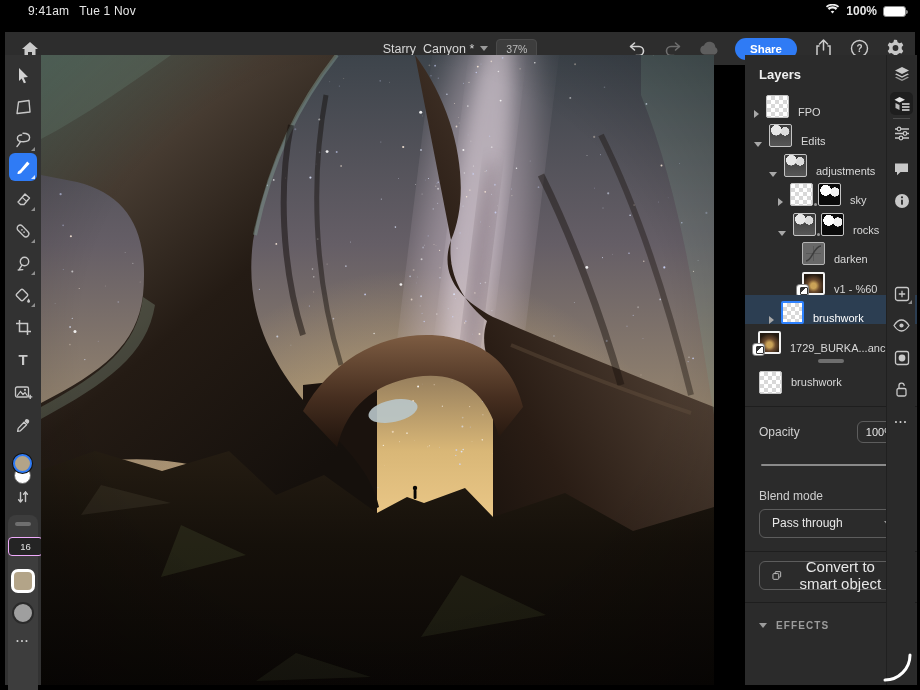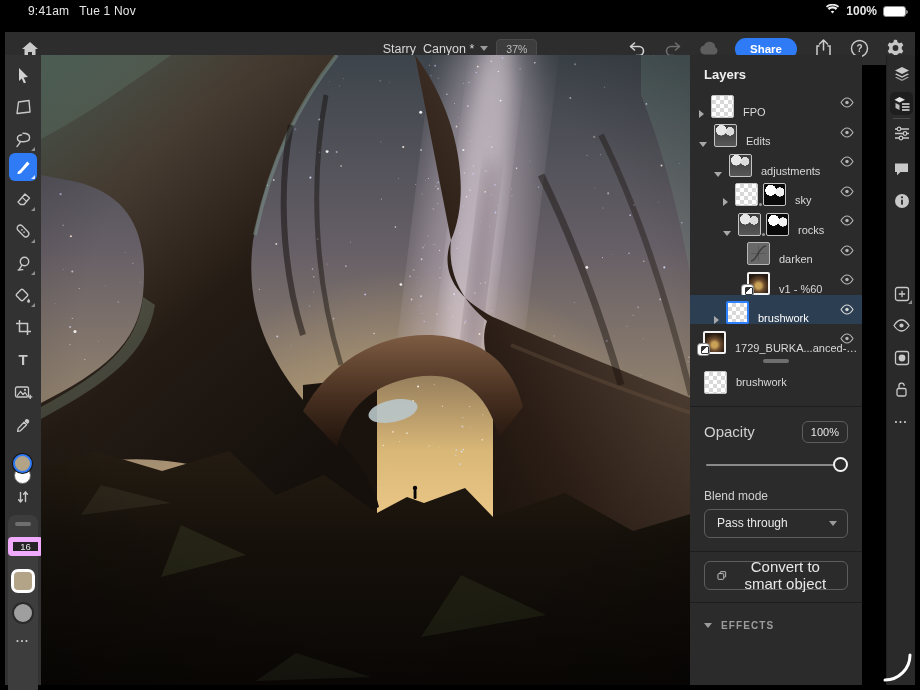--- a/index.html
+++ b/index.html
@@ -31,31 +31,31 @@
   .tool.sel { background:#2f7bf5; }
   .tool .opt { position:absolute; right:2px; bottom:2px; width:0; height:0; border-left:4px solid transparent; border-bottom:4px solid #8f8f8f; }
   .tool.sel .opt { border-bottom-color:#d9e6fb; }
   .tool svg { display:block; }
   .type-glyph { color:#c9c9c9; font-size:15px; font-weight:600; }
   .chip { position:absolute; border-radius:50%; }
   #fg-chip { left:8px; top:399px; width:19px; height:19px; background:#b3a488; border:2px solid #2f7bf5; box-shadow:0 0 0 1px #111; z-index:2; }
   #bg-chip { left:9px; top:412px; width:17px; height:17px; background:#fff; border:1px solid #666; z-index:1; }
   #tool-options { position:absolute; left:3px; top:460px; width:30px; height:196px; background:#3d3d3d; border-radius:8px; }
   .grab { width:16px; height:3.5px; background:#6f6f6f; border-radius:2px; margin:7px auto 0; }
-  .size-box { width:35px; height:19px; background:#242424; border:5px solid #f0abfc; border-radius:4px; color:#e3e3e3; font-size:9.5px; display:flex; align-items:center; justify-content:center; margin:11px auto 12px; }
+  .size-box { width:35px; height:19px; background:#242424; border:1px solid #f0abfc; border-radius:4px; color:#e3e3e3; font-size:9.5px; display:flex; align-items:center; justify-content:center; margin:11px auto 12px; }
   .swatch { width:24px; height:24px; background:#b3a488; border:3px solid #fff; border-radius:7px; margin:13px auto 0; }
   .op-circle { width:22px; height:22px; background:#9f9f9f; border:2px solid #2a2a2a; border-radius:50%; margin:9px auto 0; }
   .dots { color:#cfcfcf; font-size:7px; letter-spacing:2px; text-align:center; margin-top:13px; }
 
   
   #canvas { position:absolute; left:41px; top:55px; width:673px; height:630px; background:#05060a; overflow:hidden; }
   #canvas svg { position:absolute; left:0; top:0; }
 
   
-  #panel { position:absolute; left:690px; top:55px; width:172px; height:630px; background:#2b2b2b; color:#d4d4d4; }
+  #panel { position:absolute; left:745px; top:55px; width:172px; height:630px; background:#2b2b2b; color:#d4d4d4; }
   .panel-h { font-size:13px; font-weight:700; color:#f0f0f0; padding:12px 0 6px 14px; }
   .lrow { position:relative; height:29.5px; display:flex; align-items:flex-end; }
   .lrow.sel { background:#2c3e52; }
   .tri { width:0; height:0; display:inline-block; flex:none; }
   .tri.right { border-top:4px solid transparent; border-bottom:4px solid transparent; border-left:5px solid #a8a8a8; }
   .tri.down { border-left:4px solid transparent; border-right:4px solid transparent; border-top:5px solid #a8a8a8; }
   .thumb { width:23px; height:23px; flex:none; border:1px solid #c4c4c4; border-radius:2px; position:relative; margin-left:7px; }
   .thumb.checker { background:#fff; background-image:linear-gradient(45deg,#d8d8d8 25%,transparent 25%,transparent 75%,#d8d8d8 75%),linear-gradient(45deg,#d8d8d8 25%,transparent 25%,transparent 75%,#d8d8d8 75%); background-size:8px 8px; background-position:0 0,4px 4px; }
   .thumb.selthumb { border:2px solid #2e82ff; }
   .thumb.photo { background:radial-gradient(circle at 30% 25%, #e8e8e8 0 24%, transparent 25%), radial-gradient(circle at 72% 30%, #dcdcdc 0 20%, transparent 21%), linear-gradient(#3a3a3a, #575757); }
@@ -66,21 +66,21 @@
   .badge:after { content:""; position:absolute; left:2.5px; top:2.5px; width:6px; height:6px; border:1.3px solid #333; border-radius:1px; background:linear-gradient(135deg,#333 40%,transparent 41%); }
   .linkdot { width:3px; height:3px; border-radius:50%; background:#9a9a9a; margin:0 1px; flex:none; }
   .lname { font-size:11px; color:#d8d8d8; margin-left:9px; white-space:nowrap; overflow:hidden; text-overflow:ellipsis; flex:1; }
   .eye { position:absolute; right:8px; top:50%; transform:translateY(-50%); width:14px; height:12px; display:flex; align-items:center; }
   .drag-handle { width:26px; height:4px; background:#6e6e6e; border-radius:2px; margin:5px auto 4px; }
   .sect-div { height:1px; background:#1e1e1e; margin:4px 0; }
   .props-name-row { display:flex; align-items:center; padding:4px 0 8px 14px; }
   .sec-head { display:flex; align-items:center; gap:9px; padding:13px 14px 4px; color:#9c9c9c; font-size:10px; font-weight:700; letter-spacing:1.1px; }
   .sec-head .chevd { width:0; height:0; border-left:4px solid transparent; border-right:4px solid transparent; border-top:5px solid #9c9c9c; }
   .op-row { display:flex; align-items:center; justify-content:space-between; padding:10px 14px 2px; }
-  .op-label { font-size:15px; color:#cfcfcf; }
+  .op-label { font-size:12px; color:#cfcfcf; }
   .op-value { border:1px solid #5d5d5d; border-radius:6px; color:#e6e6e6; font-size:11px; padding:4px 8px; }
   .slider { position:relative; margin:12px 16px 4px; height:16px; }
   .slider .track { position:absolute; left:0; right:0; top:7px; height:2px; background:#8a8a8a; border-radius:1px; }
   .slider .knob { position:absolute; right:-2px; top:0; width:15px; height:15px; border:2px solid #f2f2f2; background:#2b2b2b; border-radius:50%; }
   .bm-label { font-size:12px; color:#cfcfcf; padding:12px 14px 6px; }
   .select { margin:0 14px; border:1px solid #5d5d5d; border-radius:6px; height:29px; display:flex; align-items:center; justify-content:space-between; padding:0 10px 0 12px; font-size:12px; color:#e8e8e8; }
   .btn { margin:0 14px; border:1px solid #5d5d5d; border-radius:6px; height:29px; display:flex; align-items:center; gap:9px; padding:0 12px; font-size:15px; color:#e8e8e8; background:transparent; width:calc(100% - 28px); }
 
   
   #rightstrip { position:absolute; left:886px; top:55px; width:29px; height:630px; background:#2a2a2a; border-left:1px solid #202020; }

